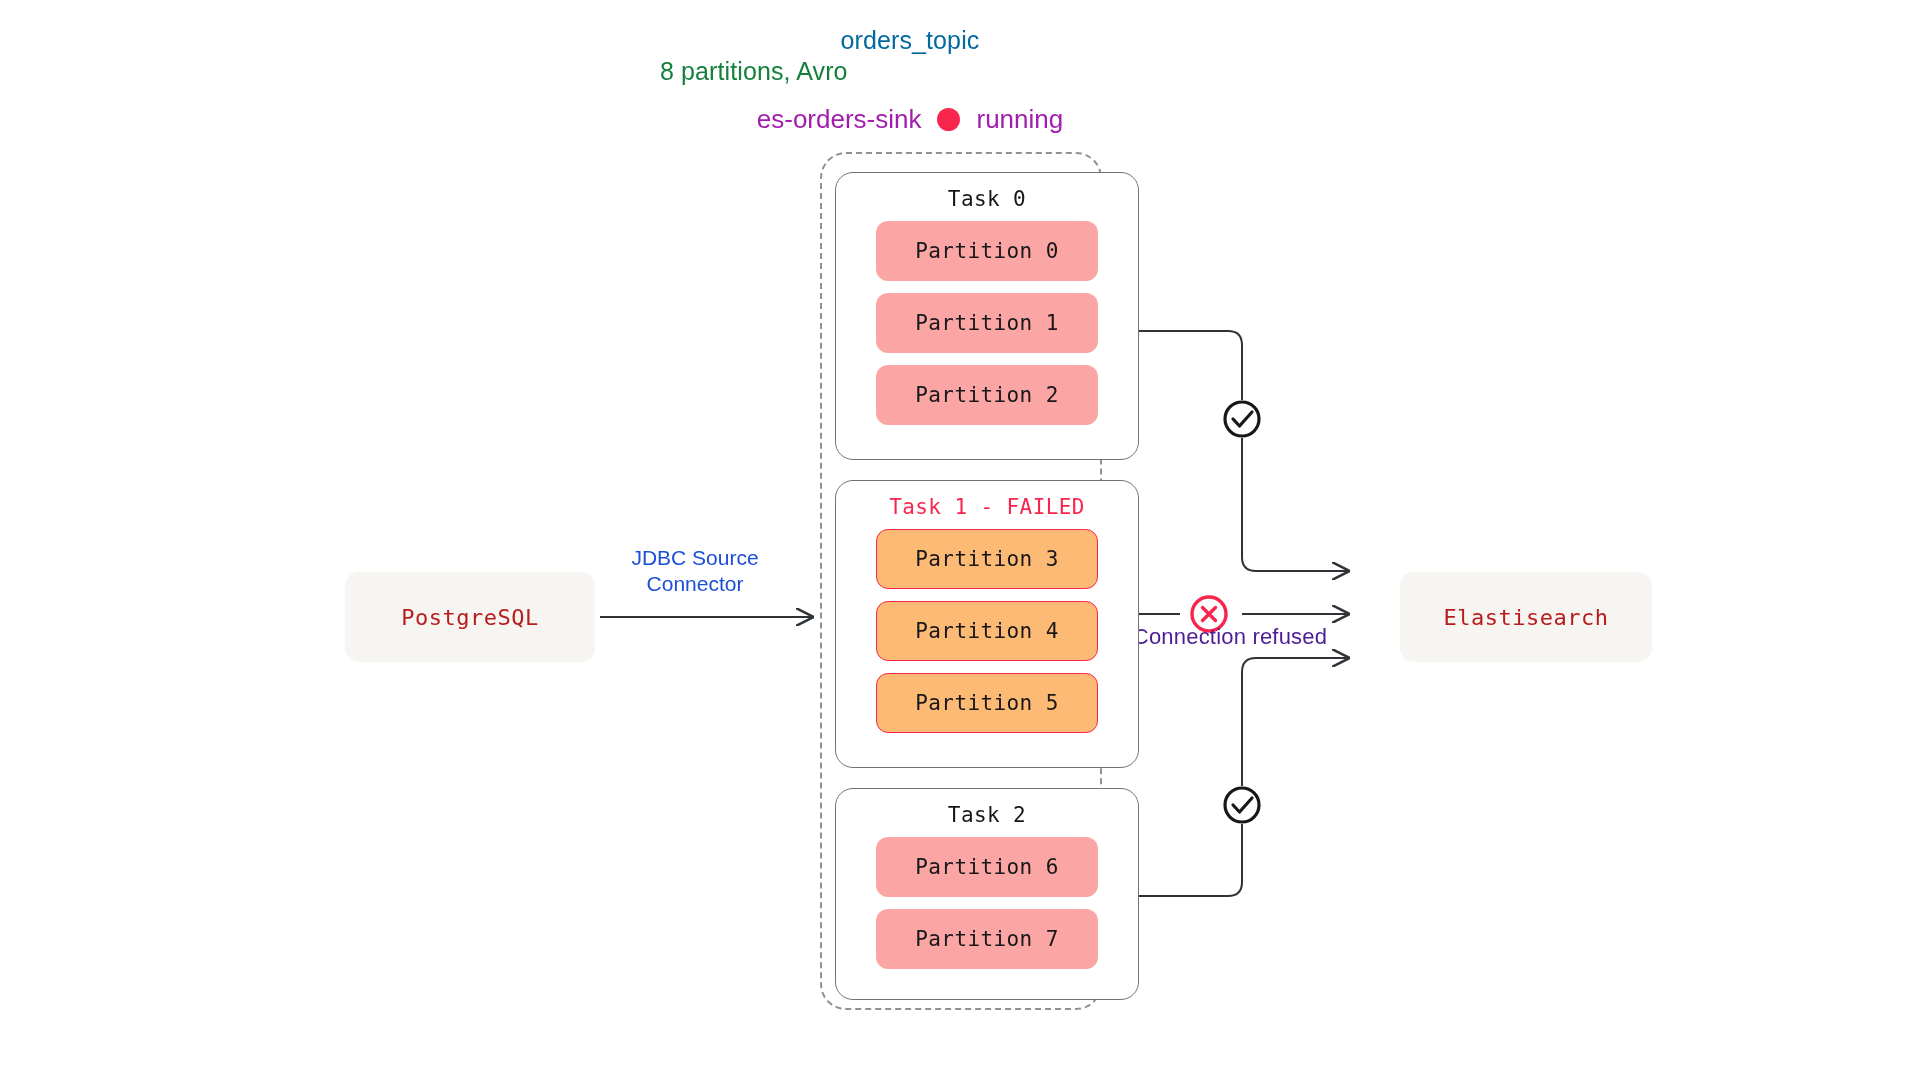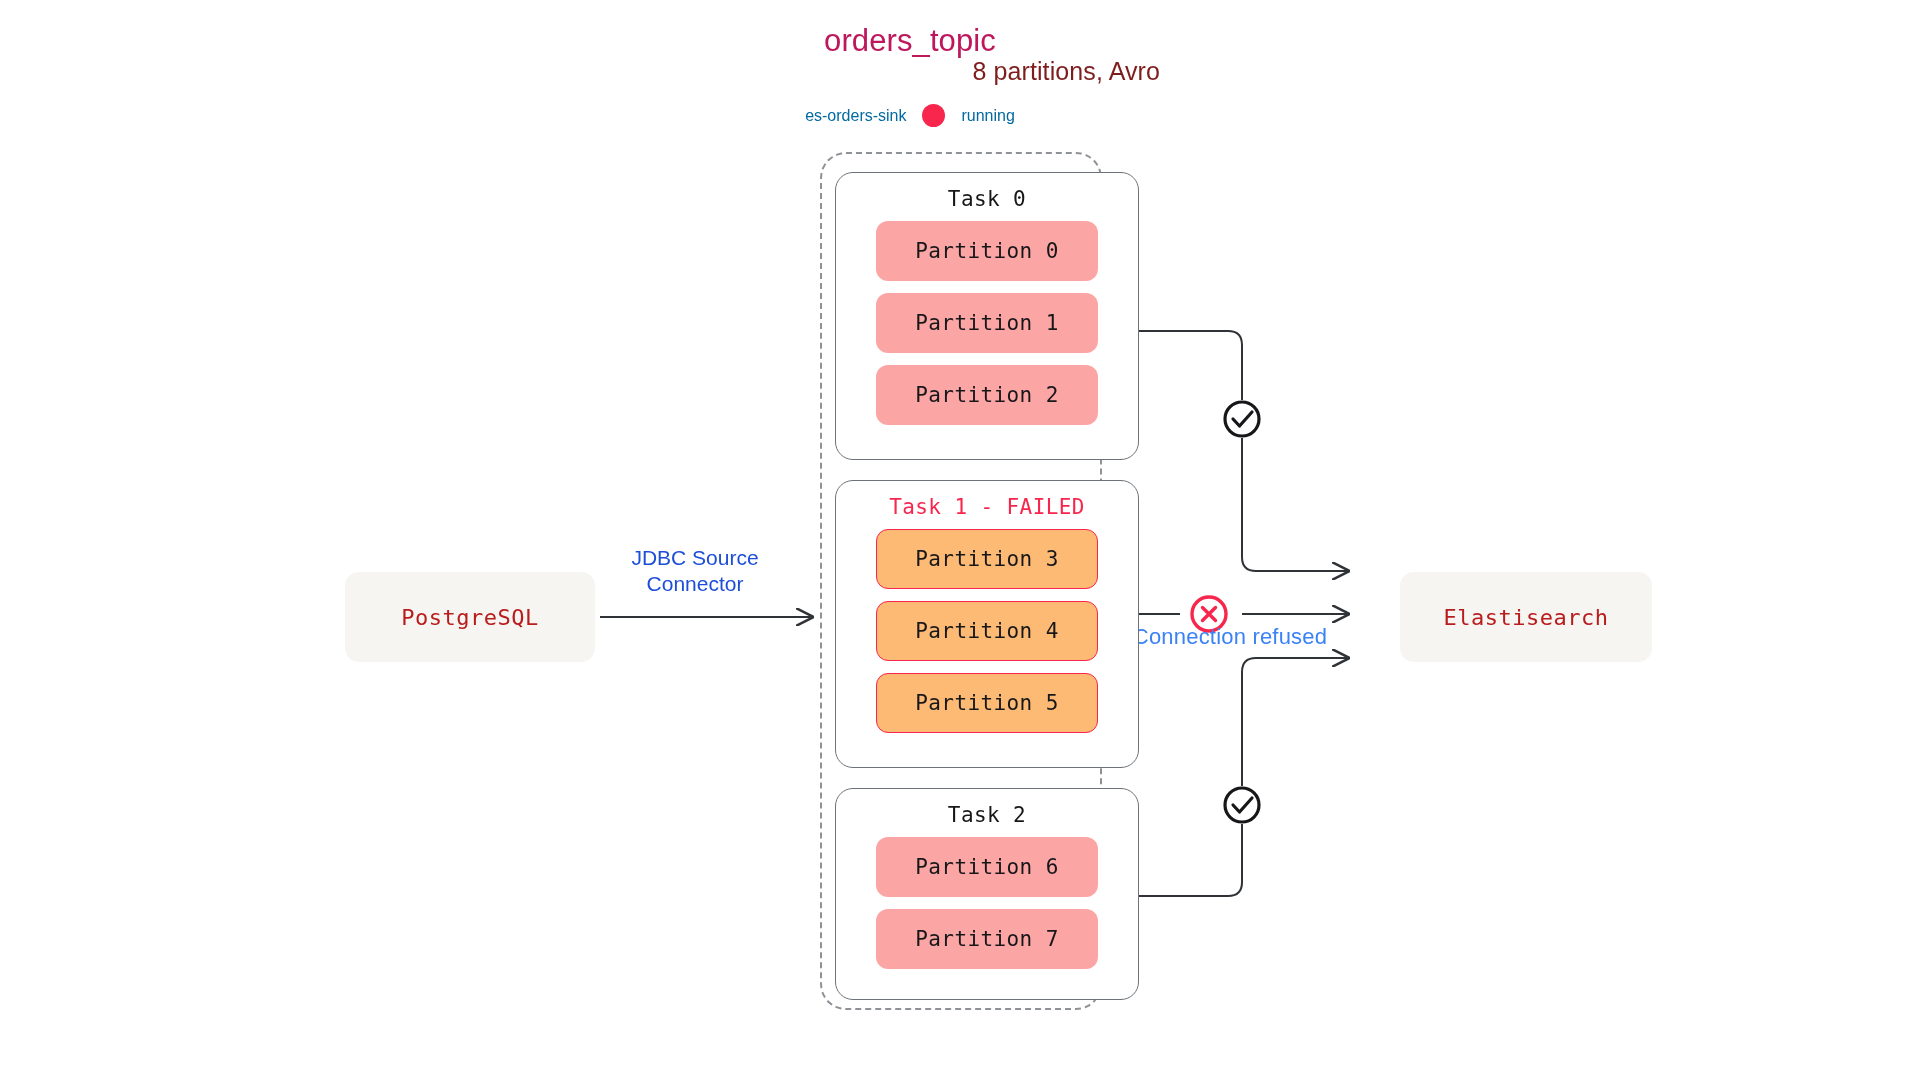--- a/index.html
+++ b/index.html
@@ -23,47 +23,47 @@
   .mono { font-family: "DejaVu Sans Mono", monospace; }
   .sans { font-family: "Liberation Sans", sans-serif; }
 
   
   #topic-title {
     position: absolute;
     left: 660px;
     top: 26px;
     width: 500px;
     text-align: center;
-    font-size: 31px;
+    font-size: 25px;
     line-height: 29px;
     letter-spacing: 0.1px;
-    color: #be185d;
+    color: #0369a1;
   }
   #topic-subtitle {
     position: absolute;
     left: 660px;
     top: 57px;
     width: 500px;
-    text-align: right;
+    text-align: left;
     font-size: 25px;
     line-height: 29px;
     letter-spacing: 0.1px;
-    color: #7f1d1d;
+    color: #15803d;
   }
   #connector-status {
     position: absolute;
     left: 660px;
     top: 104px;
     width: 500px;
     display: flex;
     align-items: center;
     justify-content: center;
     gap: 16px;
-    font-size: 16px;
-    color: #0369a1;
+    font-size: 26px;
+    color: #a21caf;
   }
   #status-dot {
     width: 23px;
     height: 23px;
     border-radius: 50%;
     background: #f8264c;
     display: inline-block;
     flex: none;
   }
 
@@ -151,21 +151,21 @@
     color: #1d4ed8;
   }
 
   #error-label {
     position: absolute;
     left: 1060px;
     top: 624px;
     width: 340px;
     text-align: center;
     font-size: 22px;
-    color: #3b82f6;
+    color: #4c1d95;
     letter-spacing: 0.2px;
   }
 
   
   #wires {
     position: absolute;
     left: 0;
     top: 0;
     width: 1920px;
     height: 1080px;

